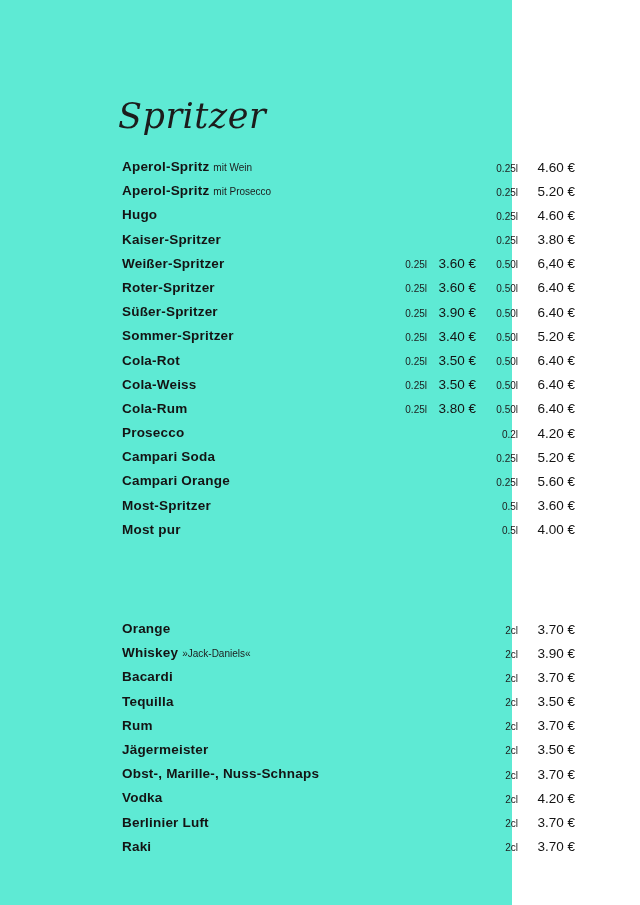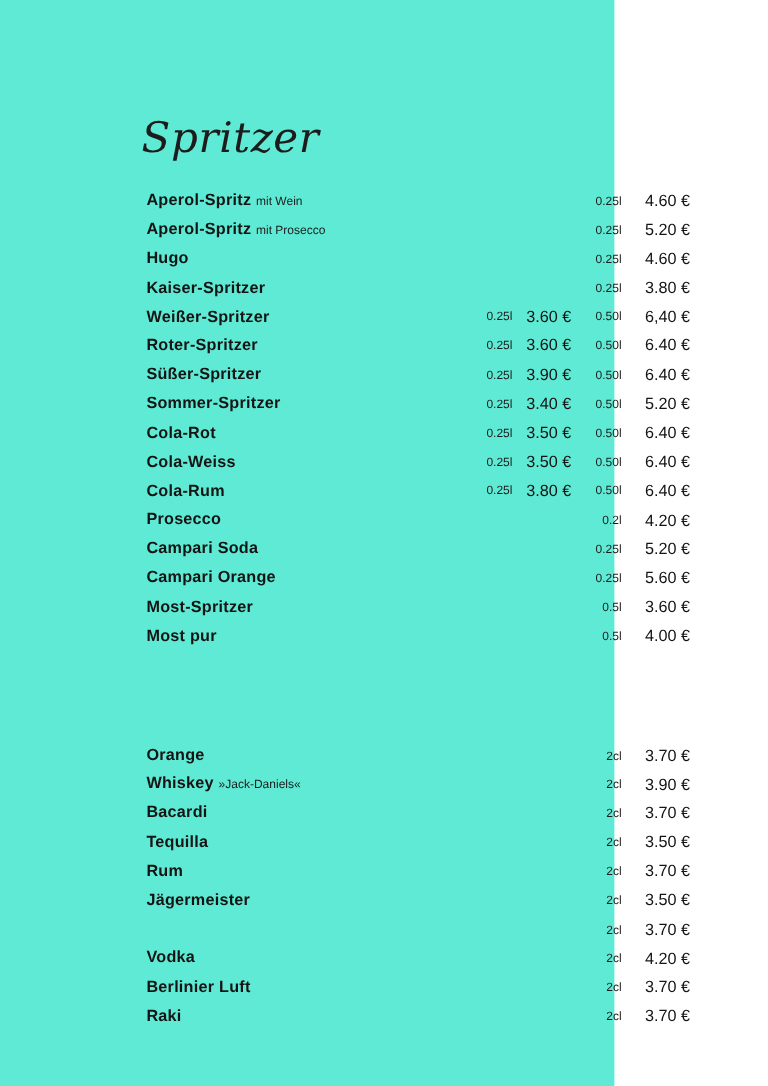--- a/index.html
+++ b/index.html
@@ -207,20 +207,21 @@
         <span class="item-name">Rum</span>
         <span class="vol vol2">2cl</span>
         <span class="price price2">3.70 €</span>
       </div>
       <div class="menu-row">
         <span class="item-name">Jägermeister</span>
         <span class="vol vol2">2cl</span>
         <span class="price price2">3.50 €</span>
       </div>
       <div class="menu-row">
+        <span class="item-name">Obst-, Marille-, Nuss-Schnaps</span>
         <span class="vol vol2">2cl</span>
         <span class="price price2">3.70 €</span>
       </div>
       <div class="menu-row">
         <span class="item-name">Vodka</span>
         <span class="vol vol2">2cl</span>
         <span class="price price2">4.20 €</span>
       </div>
       <div class="menu-row">
         <span class="item-name">Berlinier Luft</span>

